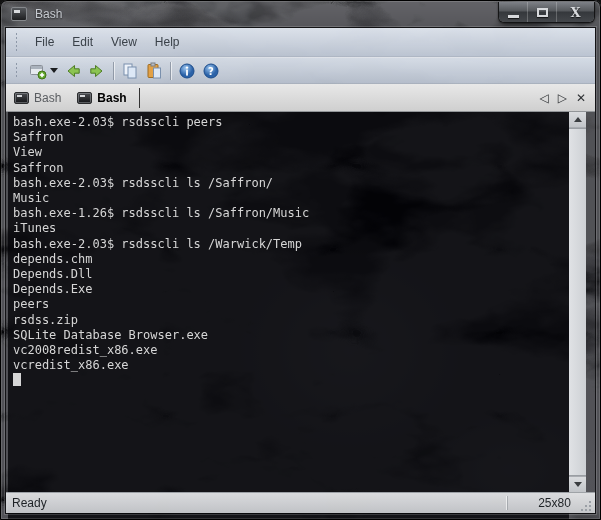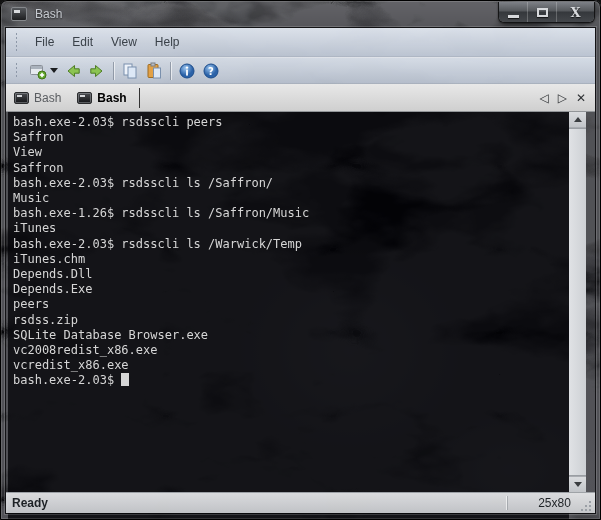--- a/index.html
+++ b/index.html
@@ -100,21 +100,21 @@
     border-bottom:5px solid #3a3d40;}
   .tri-down{width:0;height:0;border-left:4px solid transparent;border-right:4px solid transparent;
     border-top:5px solid #3a3d40;}
   .sb-thumb{flex:1;background:linear-gradient(90deg,#e0e2e5,#cdd0d4);
     border:1px solid #9a9ea3;border-left:none;border-right:none;}
   
   .statusbar{position:absolute;left:6px;top:492px;width:589px;height:21px;z-index:20;
     background:linear-gradient(rgba(233,234,236,0.93),rgba(206,208,211,0.93));
     border-top:1px solid rgba(120,125,132,0.5);
     display:flex;align-items:center;font-size:12px;color:#1e2226;}
-  .status-text{padding-left:6px;font-weight:bold;}
+  .status-text{padding-left:6px;}
   .status-size{margin-left:auto;width:72px;text-align:center;
     border-left:1px solid rgba(130,135,142,0.5);box-shadow:-1px 0 0 rgba(255,255,255,0.6);padding-left:22px;}
   .resize-grip{width:14px;height:14px;position:relative;margin-right:2px;align-self:flex-end;}
   .resize-grip::after{content:"";position:absolute;right:2px;bottom:2px;width:2px;height:2px;
     background:#9ba0a6;
     box-shadow:-4px 0 #9ba0a6,0 -4px #9ba0a6,-8px 0 #9ba0a6,-4px -4px #9ba0a6,0 -8px #9ba0a6;}
 </style>
 </head>
 <body>
 
@@ -257,30 +257,30 @@
     <div>
         <div class="tline">bash.exe-2.03$ rsdsscli peers</div>
         <div class="tline">Saffron</div>
         <div class="tline">View</div>
         <div class="tline">Saffron</div>
         <div class="tline">bash.exe-2.03$ rsdsscli ls /Saffron/</div>
         <div class="tline">Music</div>
         <div class="tline">bash.exe-1.26$ rsdsscli ls /Saffron/Music</div>
         <div class="tline">iTunes</div>
         <div class="tline">bash.exe-2.03$ rsdsscli ls /Warwick/Temp</div>
-        <div class="tline">iTunes.chm</div>
+        <div class="tline">depends.chm</div>
         <div class="tline">Depends.Dll</div>
         <div class="tline">Depends.Exe</div>
         <div class="tline">peers</div>
         <div class="tline">rsdss.zip</div>
         <div class="tline">SQLite Database Browser.exe</div>
         <div class="tline">vc2008redist_x86.exe</div>
         <div class="tline">vcredist_x86.exe</div>
       </div>
-    <div class="tline"><span>bash.exe-2.03$ </span><span class="cursor"></span></div>
+    <div class="tline"><span class="cursor"></span></div>
   </div>
 
   <div class="scrollbar">
     <div class="sb-btn sb-up">
         <div class="tri-up"></div>
       </div>
     <div class="sb-thumb"></div>
     <div class="sb-btn sb-down">
         <div class="tri-down"></div>
       </div>

